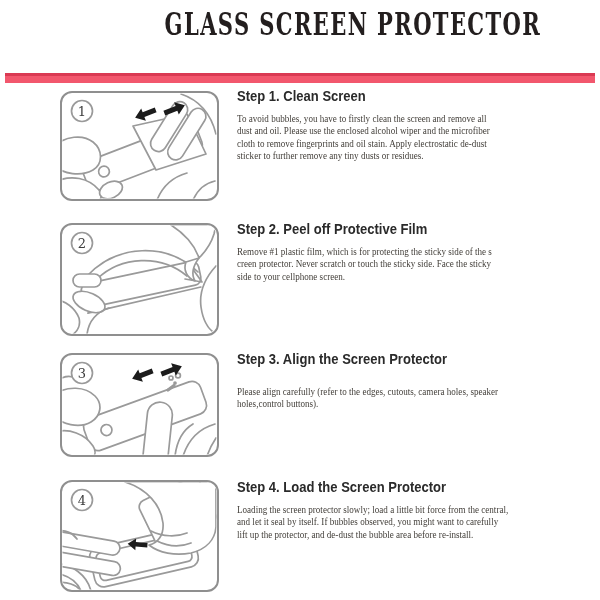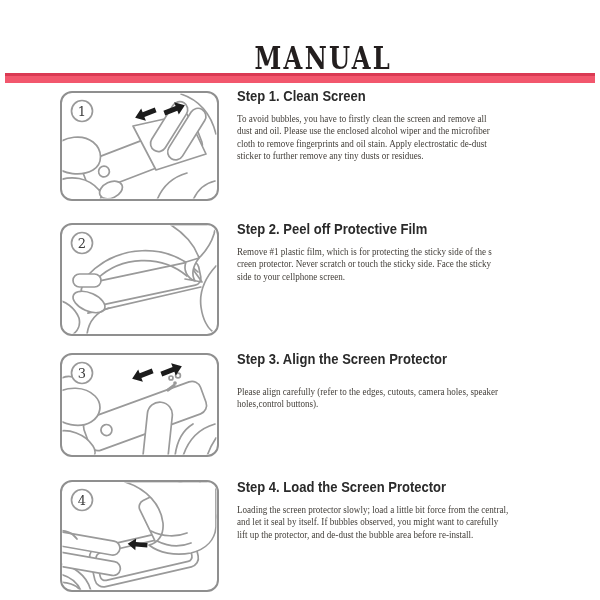--- a/index.html
+++ b/index.html
@@ -52,22 +52,22 @@
   .num {
     font-family:"DejaVu Serif", serif; font-size:13px; fill:#3c3c3c;
     text-anchor:middle;
   }
 </style>
 </head>
 <body>
 
 <div class="page">
 
-  <div class="title-line2">
-    <span>MANUAL</span>
+  <div class="title-line1">
+    <span>GLASS SCREEN PROTECTOR</span>
   </div>
   <div class="divider"></div>
 
   <svg class="illus i1" width="161" height="112" viewBox="0 0 161 112">
     <defs>
         <clipPath id="c1">
           <rect x="3.5" y="3.5" width="154" height="105" rx="10"></rect>
         </clipPath>
       </defs>
     <rect class="frame" x="2" y="2" width="157" height="108" rx="11"></rect>

